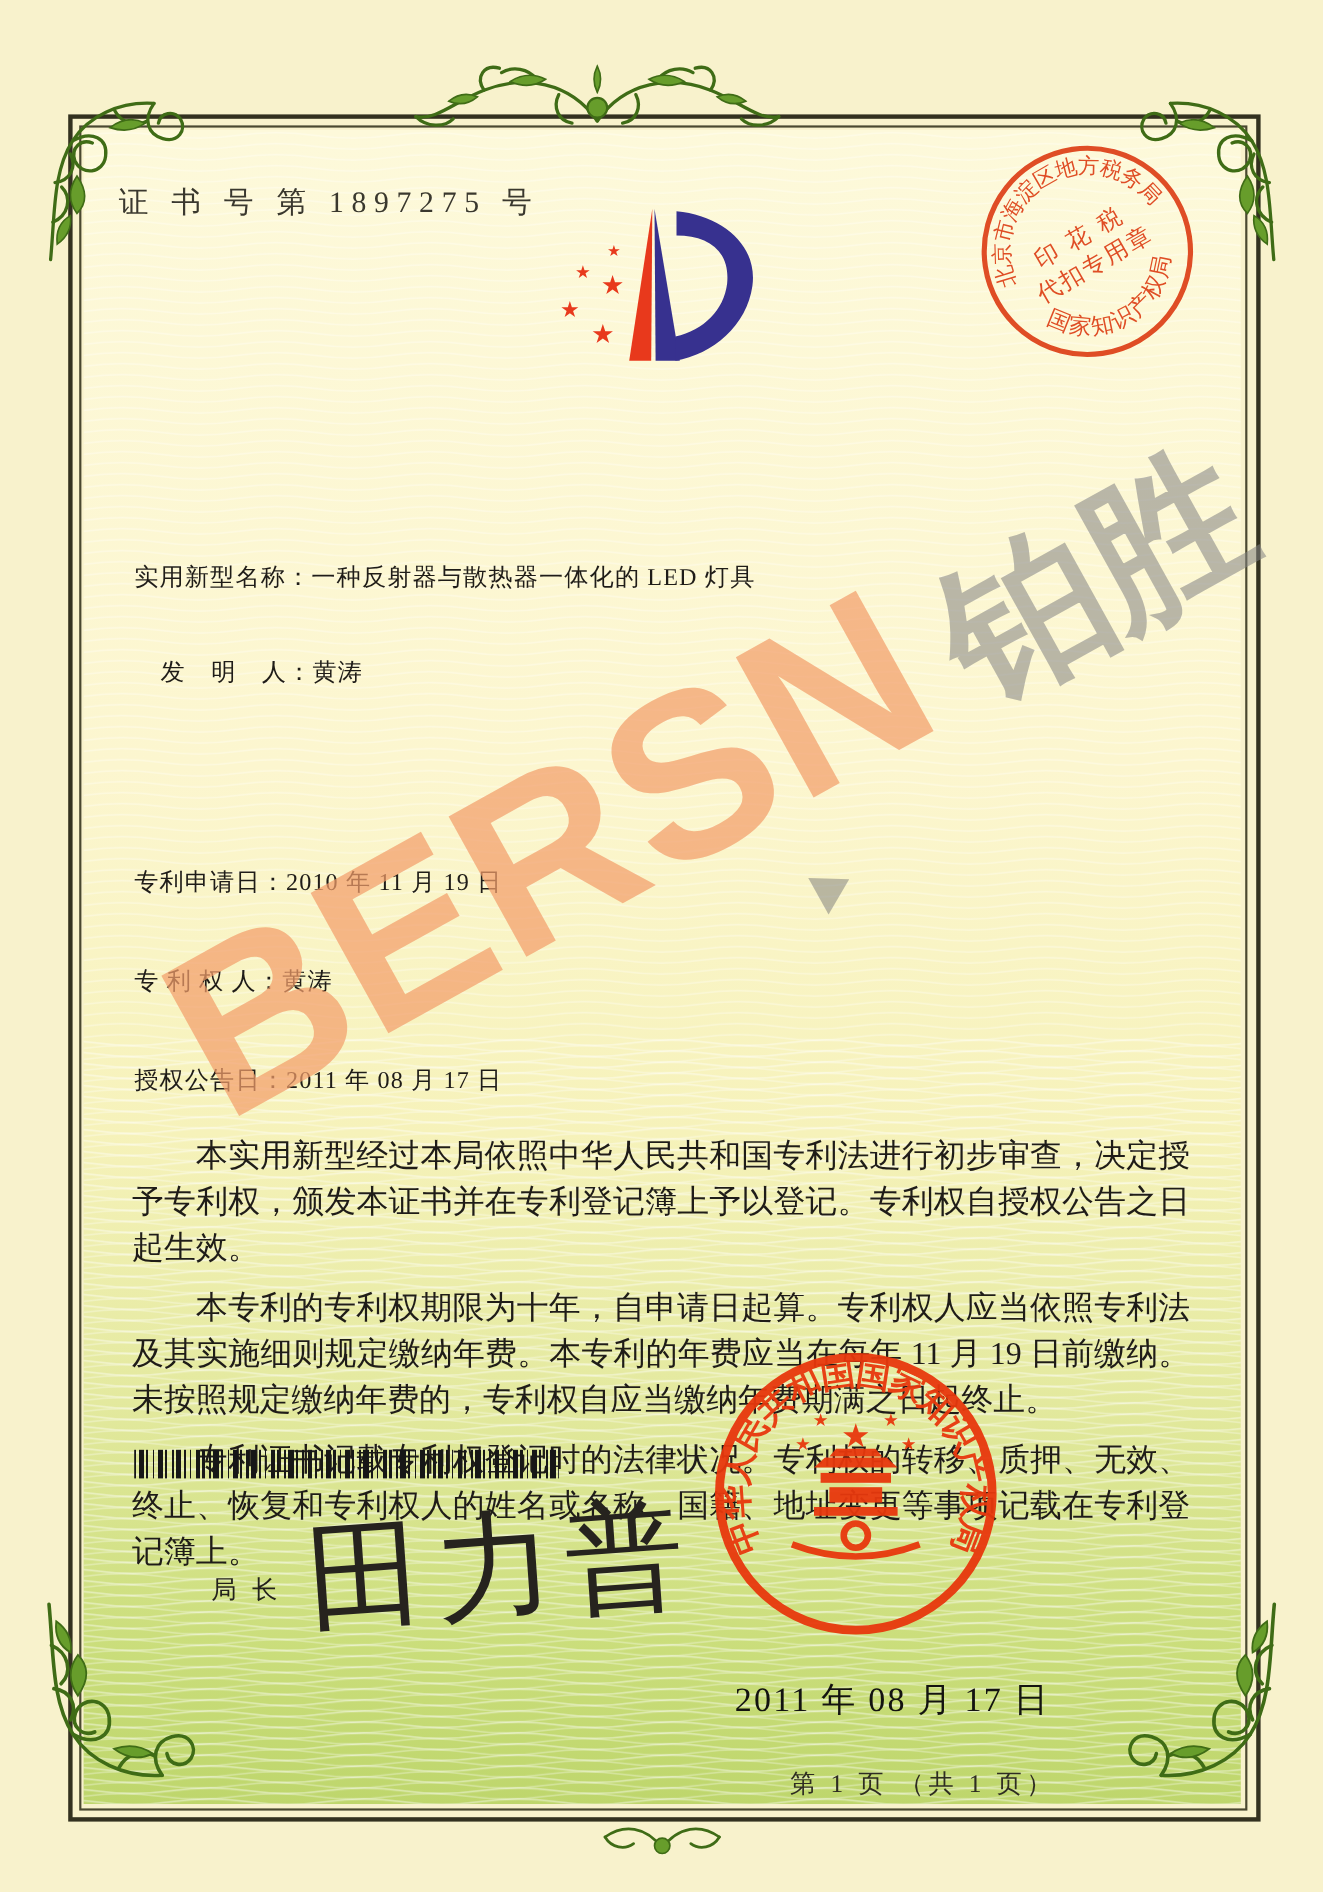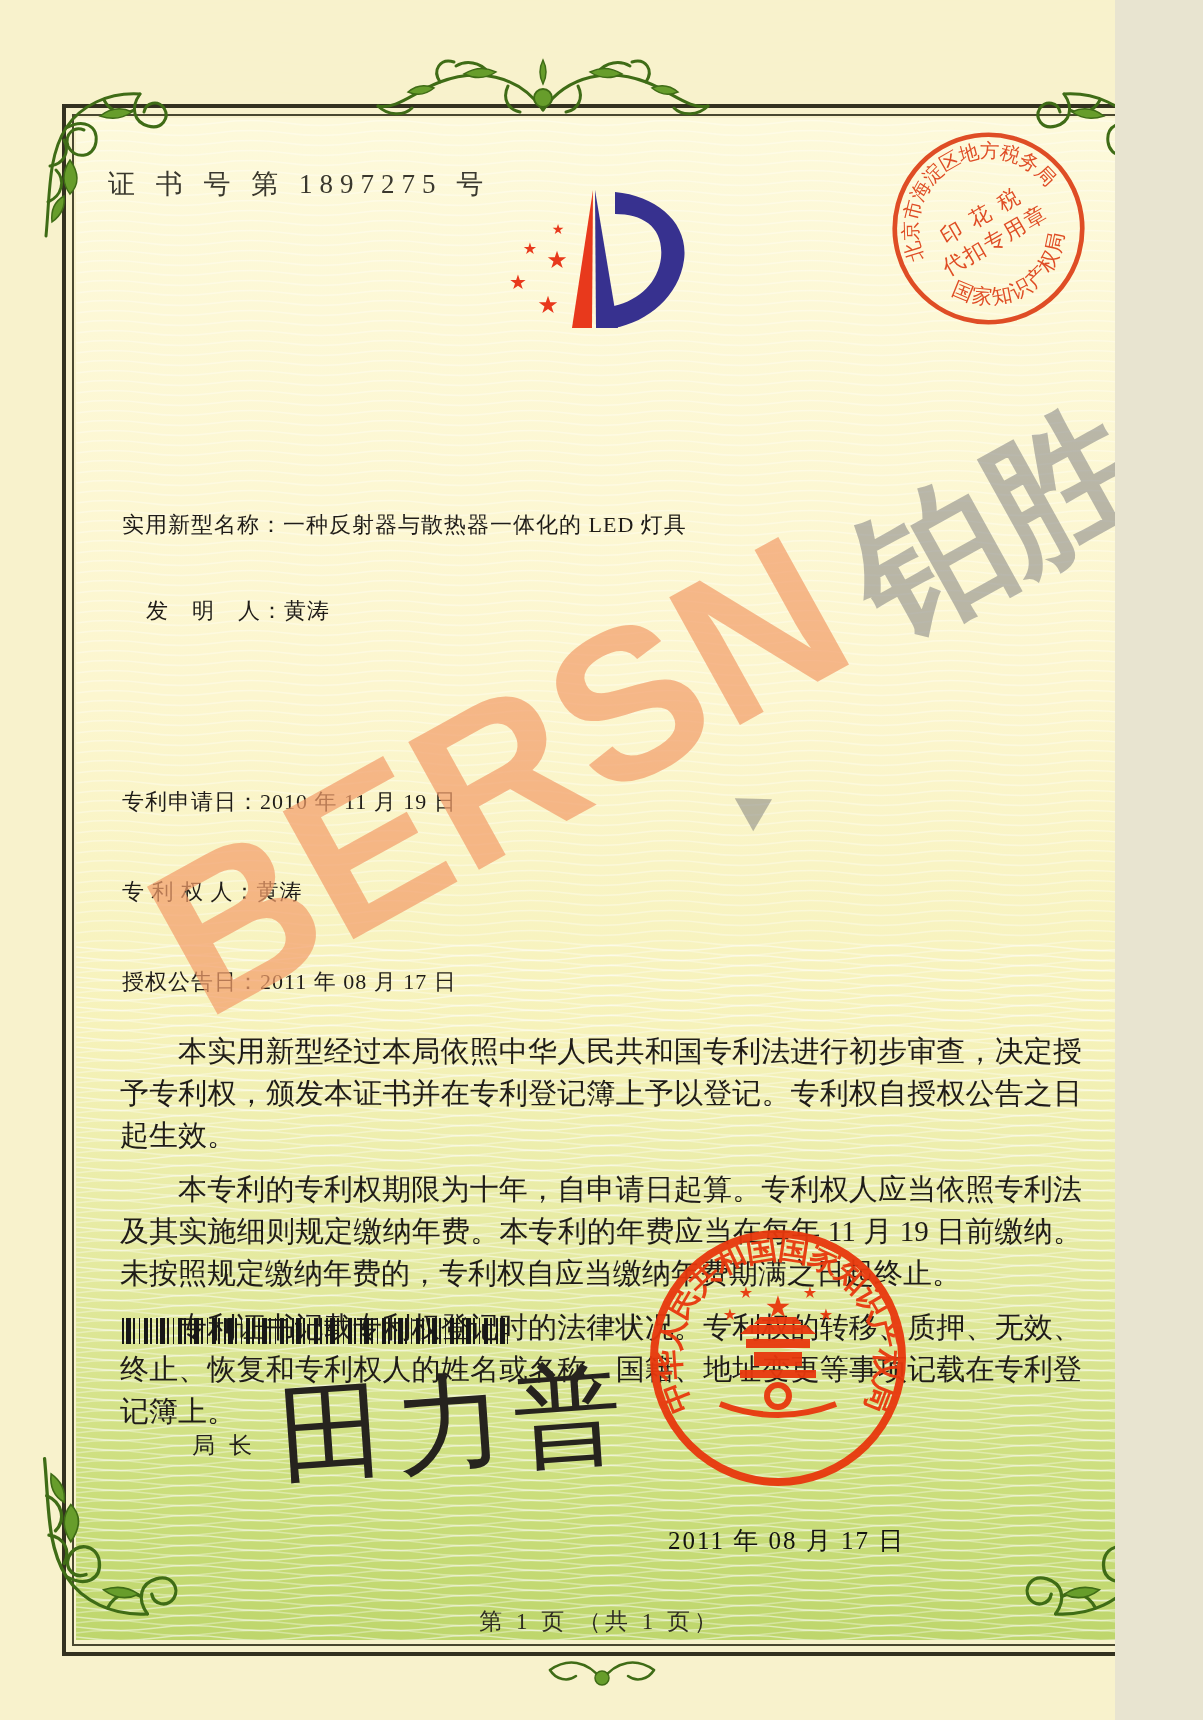--- a/index.html
+++ b/index.html
@@ -1,16 +1,16 @@
 <!DOCTYPE html>
 <html><head>
 <meta charset="utf-8">
 <style>
   html,body{margin:0;padding:0;background:#e8e4d0;}
-  .page{position:relative;width:1115px;height:1720px;background:#f8f2cc;overflow:hidden;
+  .page{position:relative;width:1203px;height:1720px;background:#f8f2cc;overflow:hidden;
         font-family:"Liberation Serif","DejaVu Serif",serif;color:#1f1c18;}
   .abs{position:absolute;}
   
   .frame-outer{left:62px;top:104px;width:1076px;height:1544px;border:4px solid #33311f;z-index:5;}
   .frame-inner{left:72px;top:114px;width:1058px;height:1528px;border:2px solid #4a4830;z-index:5;}
   .inner-bg{left:76px;top:118px;width:1052px;height:1522px;z-index:1;
     background:linear-gradient(180deg,#fdf9da 0%,#fcf6cf 38%,#f6f2ba 60%,#e3e99e 76%,#cbde7c 90%,#bed66c 100%);}
   .inner-bg svg{display:block;width:100%;height:100%;}
   
   .orn{z-index:6;}
@@ -26,22 +26,22 @@
     background:repeating-linear-gradient(90deg,
       #171717 0 2px,transparent 2px 4px,
       #171717 4px 9px,transparent 9px 11px,
       #171717 11px 13px,transparent 13px 17px,
       #171717 17px 18px,transparent 18px 22px,
       #171717 22px 26px,transparent 26px 28px,
       #171717 28px 30px,transparent 30px 34px);}
   .director{left:192px;top:1430px;font-size:23px;letter-spacing:14px;color:#23211c;z-index:10;}
   .sig{left:278px;top:1352px;font-size:108px;letter-spacing:10px;color:#26231e;
        transform:rotate(-4deg);font-weight:500;z-index:10;}
-  .grant-date{left:668px;top:1524px;font-size:25px;letter-spacing:2px;color:#131310;z-index:36;}
-  .footer{left:240px;top:1606px;width:720px;text-align:center;font-size:23px;letter-spacing:4px;
+  .grant-date{left:668px;top:1524px;font-size:31px;letter-spacing:2px;color:#131310;z-index:36;}
+  .footer{left:240px;top:1606px;width:720px;text-align:right;font-size:23px;letter-spacing:4px;
           color:#2e2c22;z-index:10;}
   
   .logo{left:492px;top:156px;z-index:9;}
   .tax-stamp{left:876px;top:116px;z-index:20;opacity:.9;}
   .seal{left:642px;top:1222px;z-index:35;opacity:.95;}
   
   .watermark{left:130px;top:620px;width:900px;text-align:center;transform:rotate(-29deg);
              z-index:30;pointer-events:none;white-space:nowrap;line-height:230px;}
   .wm-latin{font-family:"Liberation Sans","DejaVu Sans",sans-serif;font-size:212px;font-weight:800;
             color:rgba(243,158,107,.72);letter-spacing:2px;}

